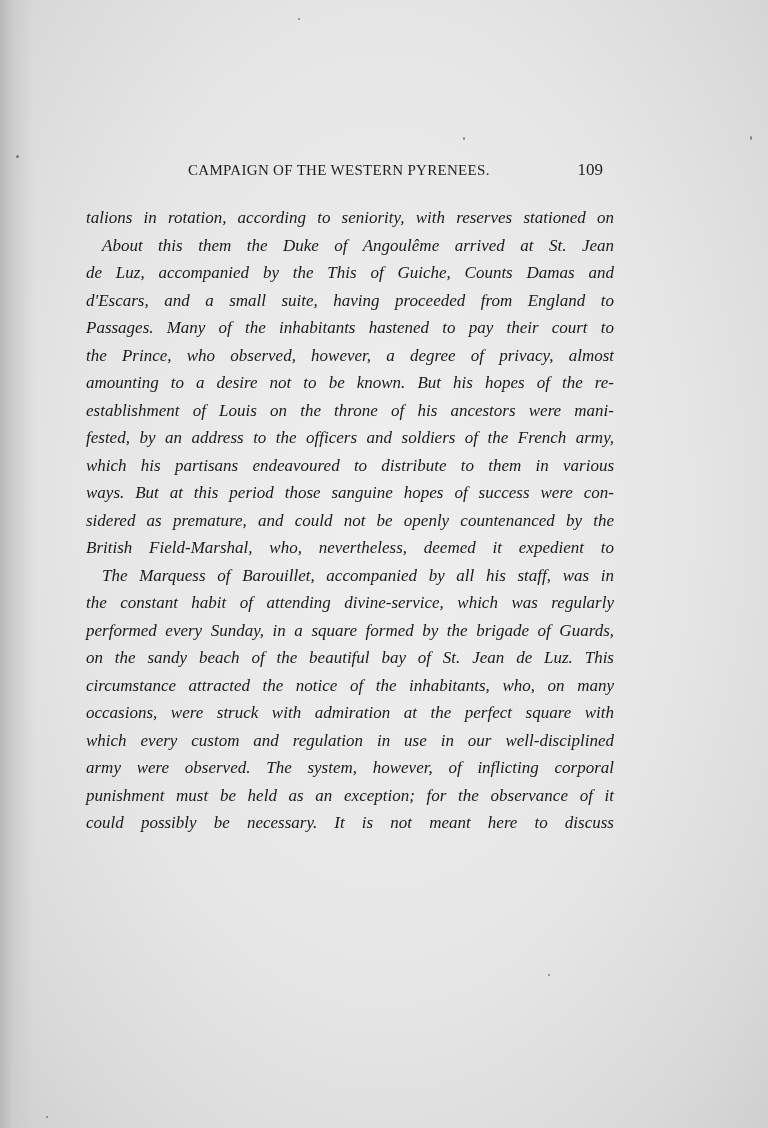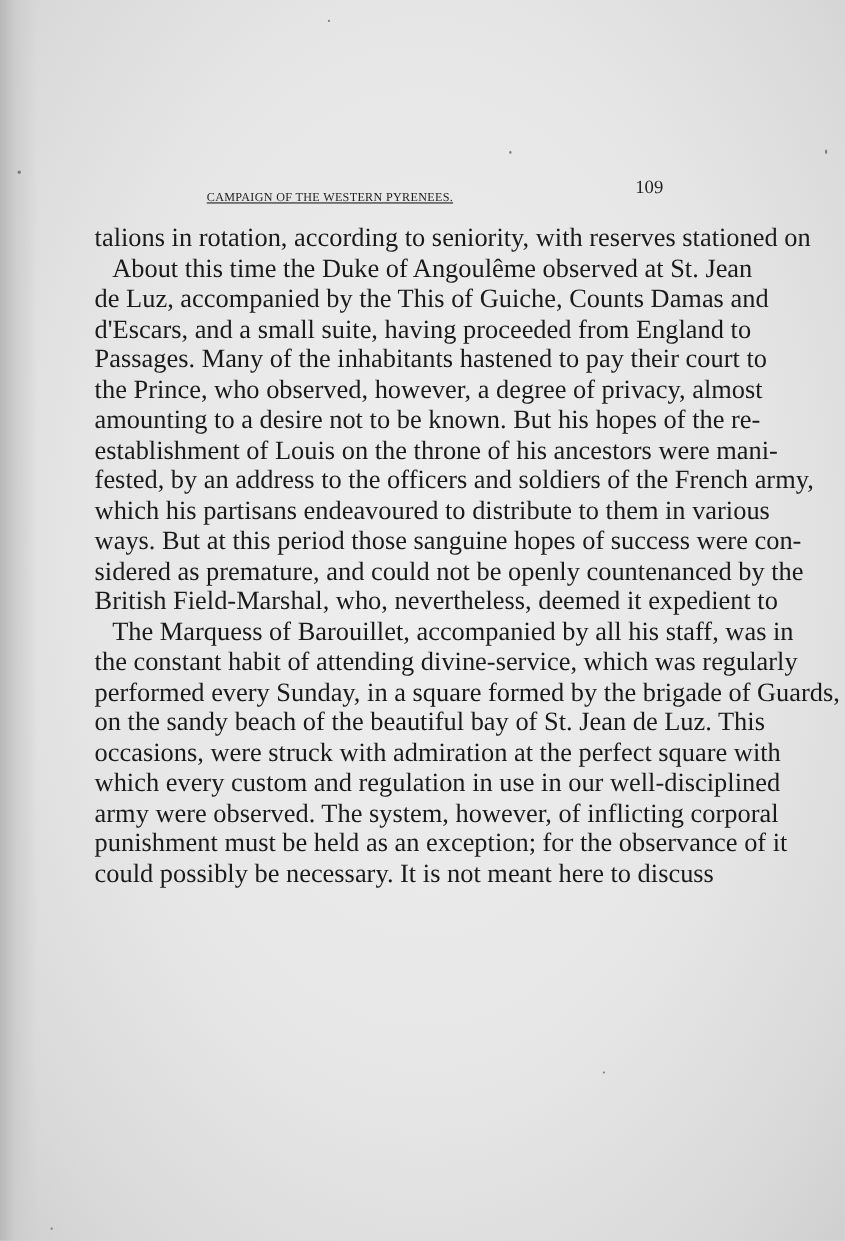--- a/index.html
+++ b/index.html
@@ -41,41 +41,41 @@
       left: 188px;
       top: 162px;
       width: 426px;
       height: 24px;
       font-family: "Liberation Serif", "DejaVu Serif", serif;
       color: #1e1e1e;
     }
     .running-title {
       position: absolute;
       left: 0;
-      top: 12px;
-      font-size: 11px;
+      top: 0;
+      font-size: 15px;
       letter-spacing: 0.3px;
       white-space: nowrap;
-      text-decoration: underline;
     }
     .folio {
       position: absolute;
       right: 11px;
       top: -2px;
       font-size: 17px;
     }
     .text-block {
       position: absolute;
       left: 86px;
       top: 204px;
       width: 528px;
       font-family: "Liberation Serif", "DejaVu Serif", serif;
-      font-size: 24px;
+      font-size: 17px;
       line-height: 27.5px;
       color: #1a1a1a;
+      font-style: italic;
     }
     .line {
       display: block;
       height: 27.5px;
       white-space: nowrap;
       text-align: justify;
       text-align-last: justify;
     }
     .line.last {
       text-align-last: left;
@@ -97,35 +97,36 @@
   <span class="speck" style="left:46px; top:1116px; width:2px; height:2px;"></span>
   <span class="speck" style="left:463px; top:137px; width:2px; height:3px;"></span>
 
   <div class="running-head">
     <span class="running-title">CAMPAIGN OF THE WESTERN PYRENEES.</span>
     <span class="folio">109</span>
   </div>
 
   <div class="text-block">
     <span class="line">talions in rotation, according to seniority, with reserves stationed on</span>
-    <span class="line indent">About this time the Duke of Angoulême observed at St. Jean</span>
+    <span class="line indent">About this them the Duke of Angoulême arrived at St. Jean</span>
     <span class="line">de Luz, accompanied by the This of Guiche, Counts Damas and</span>
     <span class="line">d'Escars, and a small suite, having proceeded from England to</span>
     <span class="line">Passages. Many of the inhabitants hastened to pay their court to</span>
     <span class="line">the Prince, who observed, however, a degree of privacy, almost</span>
     <span class="line">amounting to a desire not to be known. But his hopes of the re-</span>
     <span class="line">establishment of Louis on the throne of his ancestors were mani-</span>
     <span class="line">fested, by an address to the officers and soldiers of the French army,</span>
     <span class="line">which his partisans endeavoured to distribute to them in various</span>
     <span class="line">ways. But at this period those sanguine hopes of success were con-</span>
     <span class="line">sidered as premature, and could not be openly countenanced by the</span>
     <span class="line">British Field-Marshal, who, nevertheless, deemed it expedient to</span>
     <span class="line indent">The Marquess of Barouillet, accompanied by all his staff, was in</span>
     <span class="line">the constant habit of attending divine-service, which was regularly</span>
     <span class="line">performed every Sunday, in a square formed by the brigade of Guards,</span>
     <span class="line">on the sandy beach of the beautiful bay of St. Jean de Luz. This</span>
+    <span class="line">circumstance attracted the notice of the inhabitants, who, on many</span>
     <span class="line">occasions, were struck with admiration at the perfect square with</span>
     <span class="line">which every custom and regulation in use in our well-disciplined</span>
     <span class="line">army were observed. The system, however, of inflicting corporal</span>
     <span class="line">punishment must be held as an exception; for the observance of it</span>
     <span class="line">could possibly be necessary. It is not meant here to discuss</span>
   </div>
 </div>
 
 </body></html>

